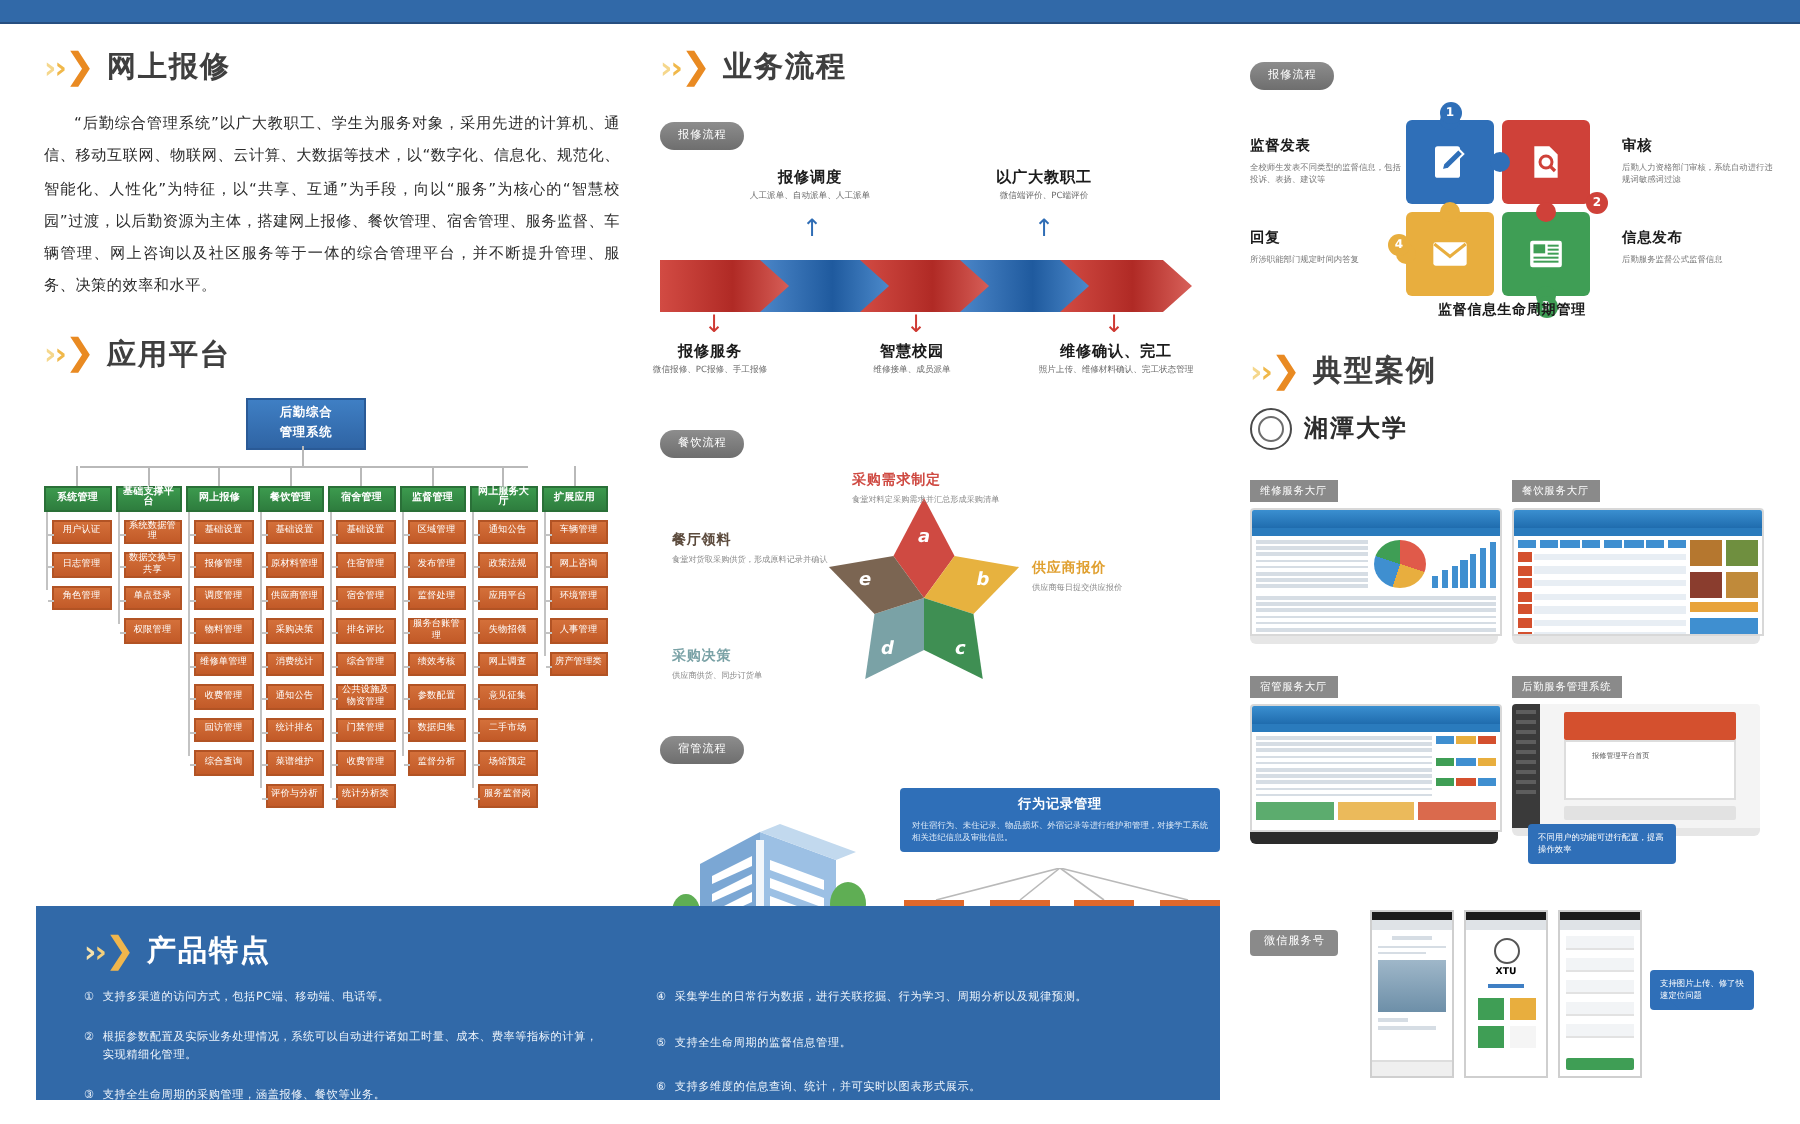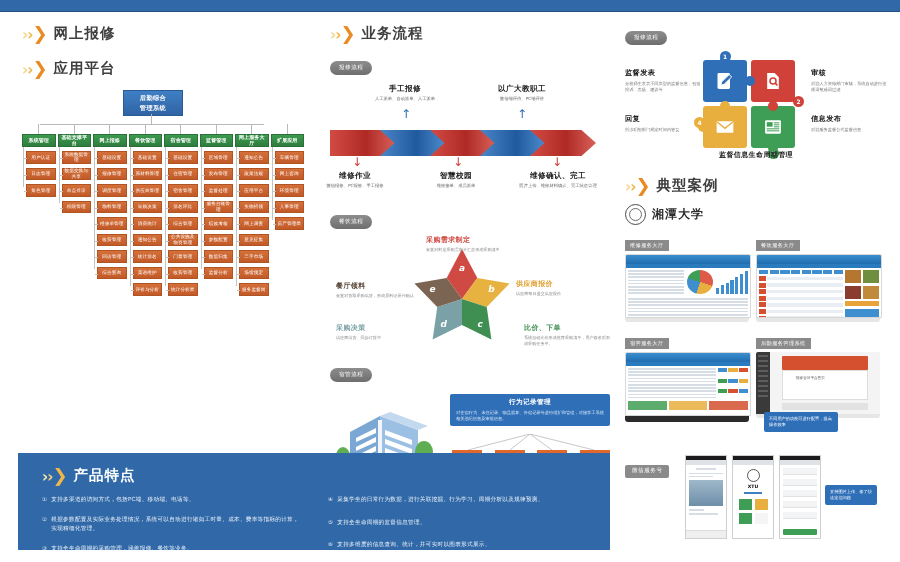--- a/index.html
+++ b/index.html
@@ -169,20 +169,21 @@
 
 <div class="topband"></div>
 
 <div class="col" id="col-left">
 
   <div class="sec-head">
     <span class="chev"><i>›</i><i>›</i><i>❯</i></span>
     <span class="sec-title">网上报修</span>
   </div>
 
+  <div class="intro">“后勤综合管理系统”以广大教职工、学生为服务对象，采用先进的计算机、通信、移动互联网、物联网、云计算、大数据等技术，以“数字化、信息化、规范化、智能化、人性化”为特征，以“共享、互通”为手段，向以“服务”为核心的“智慧校园”过渡，以后勤资源为主体，搭建网上报修、餐饮管理、宿舍管理、服务监督、车辆管理、网上咨询以及社区服务等于一体的综合管理平台，并不断提升管理、服务、决策的效率和水平。</div>
 
   <div class="sec-head" style="margin-top:16px;">
     <span class="chev"><i>›</i><i>›</i><i>❯</i></span>
     <span class="sec-title">应用平台</span>
   </div>
 
   <div class="org">
     <div class="org-root">
       <span>后勤综合</span>
       <span>管理系统</span>
@@ -304,21 +305,21 @@
     <span class="sec-title">业务流程</span>
   </div>
 
   <div style="margin-top:11px;">
     <span class="pill">报修流程</span>
   </div>
 
   <div class="flow">
     <div class="flow-top">
       <div class="flow-lbl" style="left:30px;top:0;width:90px;">
-        <div class="t">手工报修</div>
+        <div class="t">报修调度</div>
         <div class="s">人工派单、自动派单、人工派单</div>
       </div>
       <div class="flow-lbl" style="left:142px;top:0;width:100px;">
         <div class="t">以广大教职工</div>
         <div class="s">微信端评价、PC端评价</div>
       </div>
       <div class="uparr" style="left:71px;top:24px;">↑</div>
       <div class="uparr" style="left:187px;top:24px;">↑</div>
     </div>
 
@@ -328,21 +329,21 @@
       <div class="cv red" style="left:100px;"></div>
       <div class="cv blue" style="left:150px;"></div>
       <div class="cv red" style="left:200px;"></div>
     </div>
 
     <div class="flow-bot">
       <div class="dnarr" style="left:22px;top:-2px;">↓</div>
       <div class="dnarr" style="left:123px;top:-2px;">↓</div>
       <div class="dnarr" style="left:222px;top:-2px;">↓</div>
       <div class="flow-lbl" style="left:-18px;top:13px;width:86px;">
-        <div class="t">维修作业</div>
+        <div class="t">报修服务</div>
         <div class="s">微信报修、PC报修、手工报修</div>
       </div>
       <div class="flow-lbl" style="left:83px;top:13px;width:86px;">
         <div class="t">智慧校园</div>
         <div class="s">维修接单、成员派单</div>
       </div>
       <div class="flow-lbl" style="left:176px;top:13px;width:104px;">
         <div class="t">维修确认、完工</div>
         <div class="s">照片上传、维修材料确认、完工状态管理</div>
       </div>
@@ -372,29 +373,25 @@
     </svg>
 
     <div class="star-lbl" style="left:96px;top:-2px;width:112px;">
       <div class="t" style="color:#cf4a42;">采购需求制定</div>
       <div class="s">食堂对料定采购需求并汇总形成采购清单</div>
     </div>
     <div class="star-lbl" style="left:186px;top:42px;width:96px;">
       <div class="t" style="color:#e0a030;">供应商报价</div>
       <div class="s">供应商每日提交供应报价</div>
     </div>
-    <div class="star-lbl" style="left:194px;top:86px;width:88px;">
-      <div class="t" style="color:#3f8f53;">比价、下单</div>
-      <div class="s">系统自动比价形成推荐采购清单，用户修改后形成采购任务单。</div>
-    </div>
     <div class="star-lbl" style="left:6px;top:86px;width:84px;">
       <div class="t" style="color:#7aa2a6;">采购决策</div>
       <div class="s">供应商供货、同步订货单</div>
     </div>
-    <div class="star-lbl" style="left:6px;top:28px;width:78px;margin-top:16px;">
+    <div class="star-lbl" style="left:6px;top:28px;width:78px;">
       <div class="t" style="color:#5b4a3c;">餐厅领料</div>
       <div class="s">食堂对货取采购供货，形成原料记录并确认</div>
     </div>
   </div>
 
   <div style="margin-top:2px;">
     <span class="pill">宿管流程</span>
   </div>
 
   <div class="dorm">

